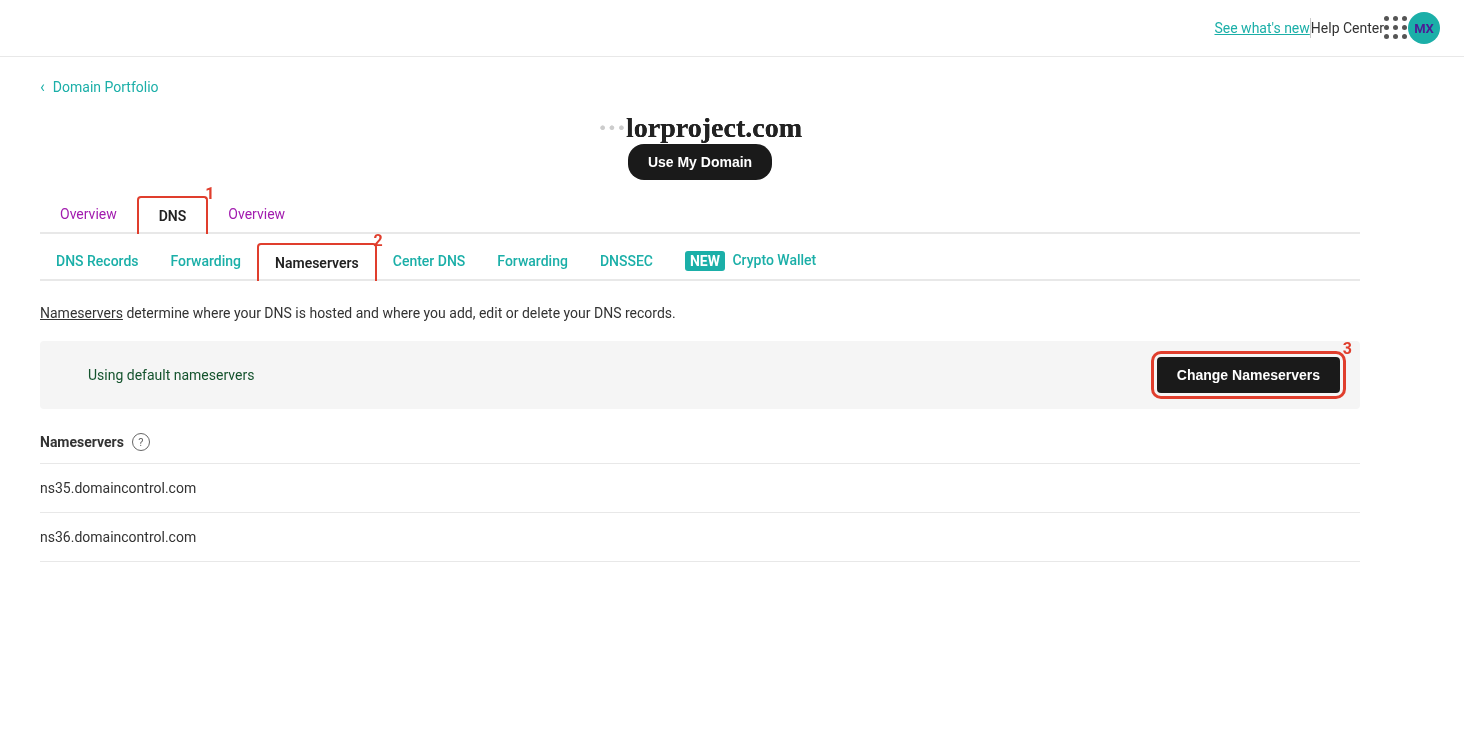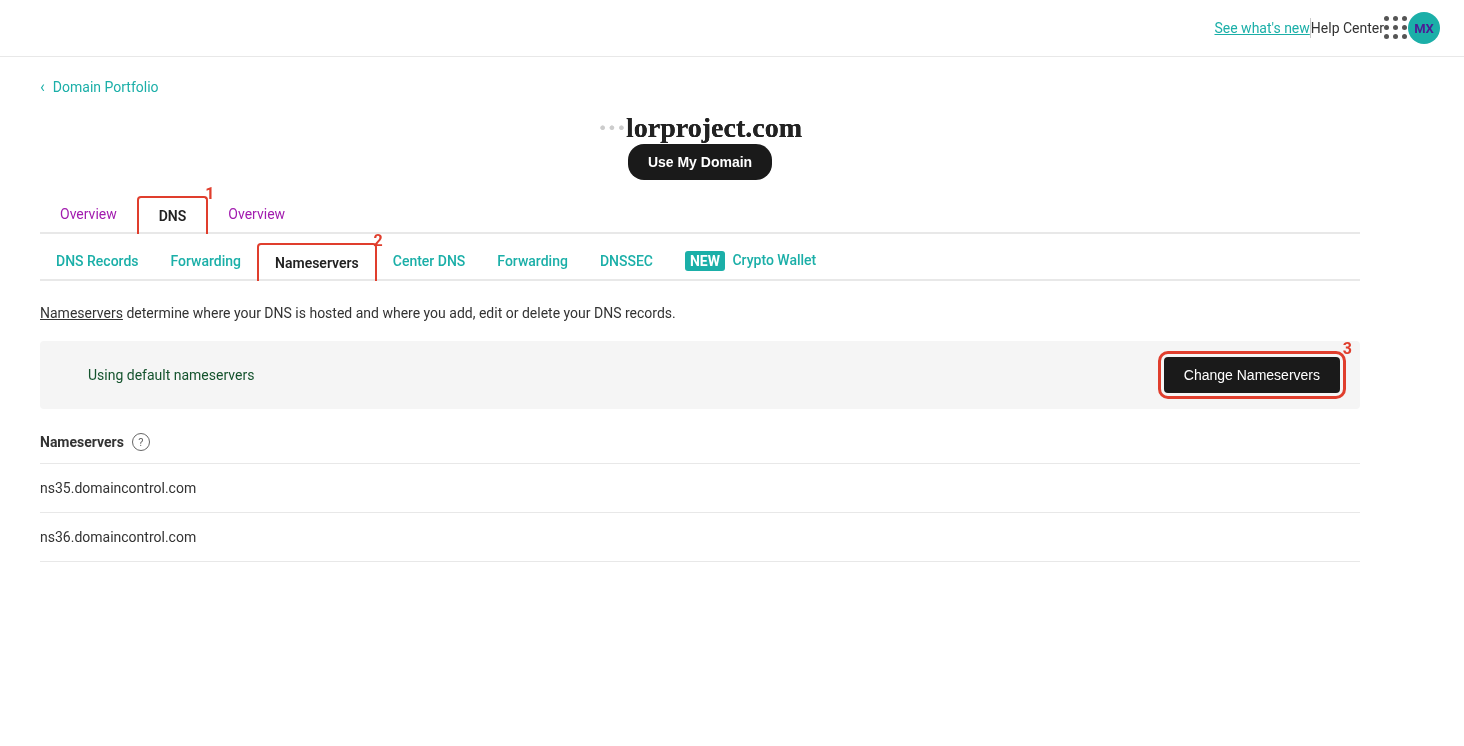--- a/index.html
+++ b/index.html
@@ -199,21 +199,21 @@
       color: #14532d;
       margin-left: 28px;
     }
     .change-ns-btn {
       background: #1a1a1a;
       color: #fff;
       border: none;
       padding: 10px 20px;
       border-radius: 4px;
       font-size: 14px;
-      font-weight: 400;
+      font-weight: 700;
       cursor: pointer;
       outline: 3px solid #e03e2d;
       outline-offset: 3px;
     }
 
     
     .ns-section-header {
       display: flex;
       align-items: center;
       gap: 8px;

